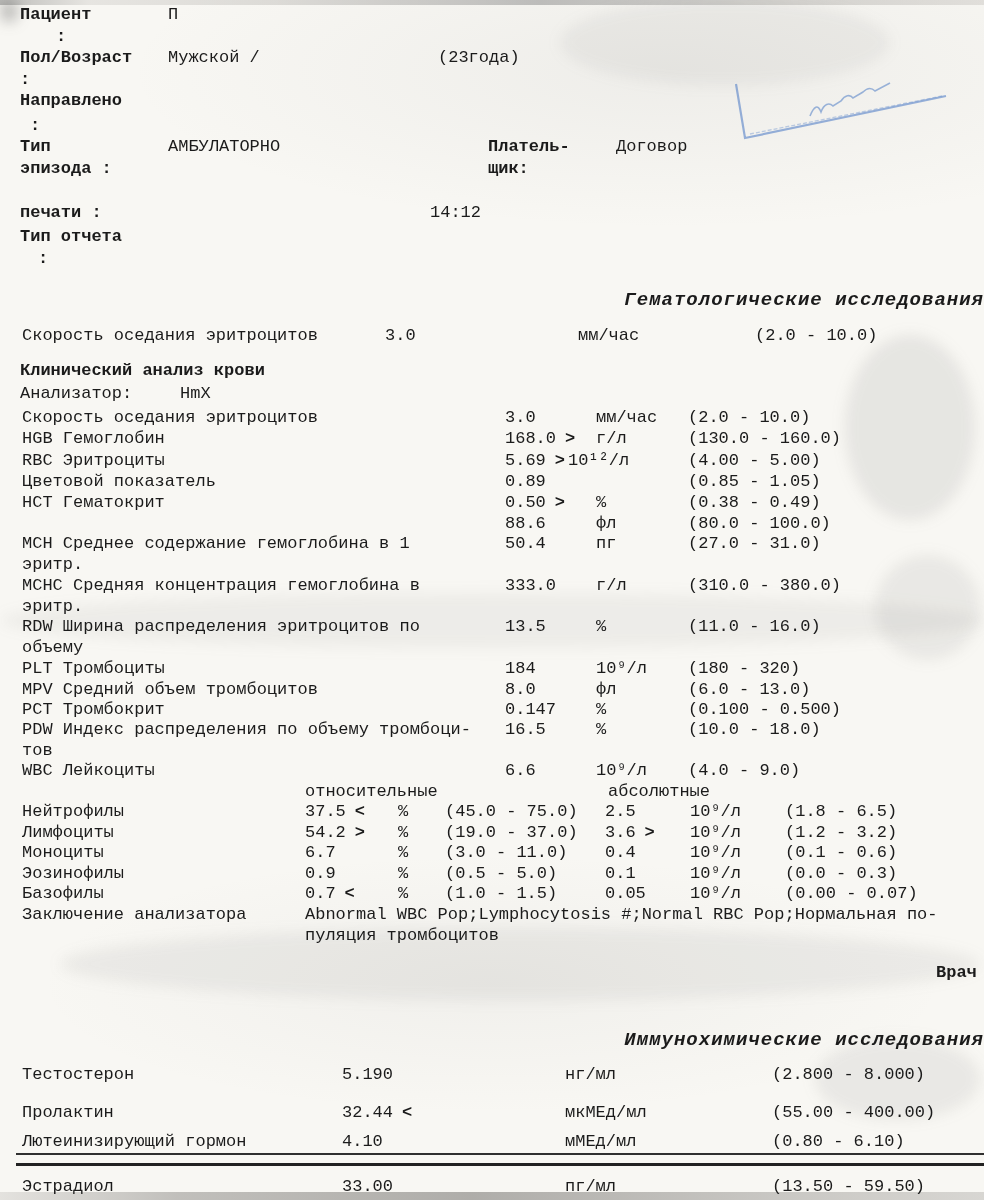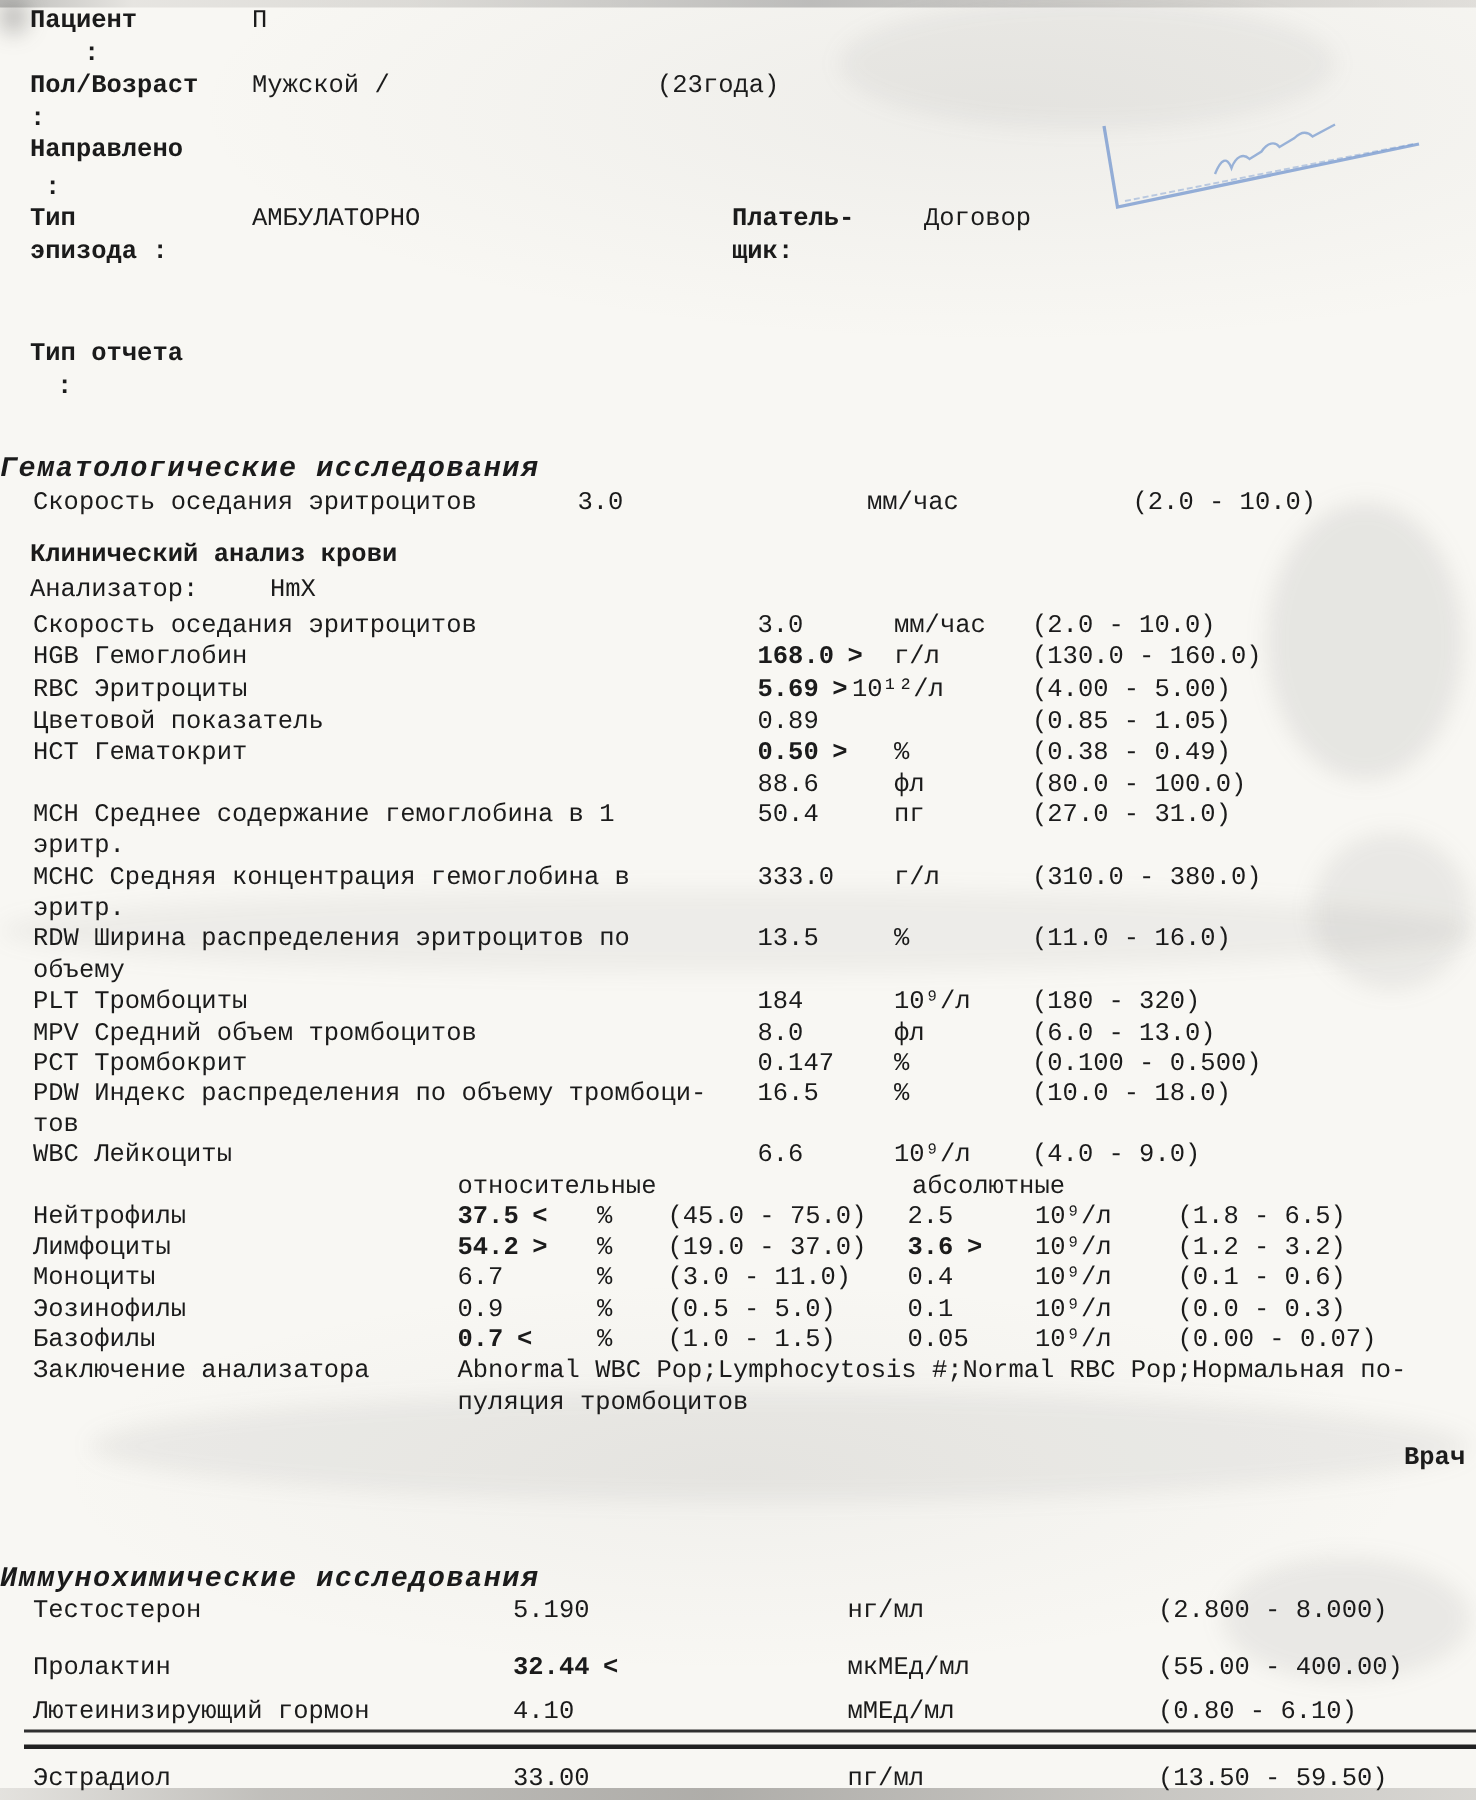--- a/index.html
+++ b/index.html
@@ -10,25 +10,25 @@
       radial-gradient(700px 200px at 50% 82%, rgba(140,140,140,0.07), transparent 65%),
       #f8f7f3;
     font-family:"Liberation Mono","DejaVu Sans Mono",monospace;
     font-size:17px;color:#1b1b1b;overflow:hidden;
     -webkit-font-smoothing:antialiased;
   }
   .line{position:absolute;left:0;width:100%;height:21px;line-height:21px;white-space:nowrap;}
   .at{position:absolute;top:0;}
   .b{font-weight:bold;}
   .title{
-    position:absolute;left:0;right:0;text-align:left;
-    font-weight:bold;font-style:italic;font-size:19px;letter-spacing:1px;height:24px;line-height:24px;margin-top:12px;
+    position:absolute;left:0;right:0;text-align:right;
+    font-weight:bold;font-style:italic;font-size:19px;letter-spacing:1px;height:24px;line-height:24px;
   }
   .vwrap .flag{margin-left:9px;font-weight:bold;}
-  .vwrap:has(.flag:not(:empty)) .val{font-weight:bold;}
+  .vwrap:has(.flag:not(:empty)) .val{font-weight:normal;}
   .blot{position:absolute;border-radius:50%;filter:blur(7px);pointer-events:none;}
   .edge-top{
     position:absolute;top:0;left:0;right:0;height:5px;opacity:.55;pointer-events:none;
     background:linear-gradient(90deg,#8d8d8b 0,#d8d6d2 9%,#c6c4c0 28%,#909090 55%,#b5b3af 76%,#cfccc8 100%);
   }
   .edge-bottom{
     position:absolute;bottom:0;left:0;right:0;height:8px;opacity:.6;pointer-events:none;
     background:linear-gradient(90deg,#d6d4d0 0,#9c9a96 18%,#7e7c78 48%,#a8a6a2 78%,#c2c0bc 100%);
   }
   .dbl-rule{
@@ -82,20 +82,24 @@
   <div class="line" style="top:136px">
     <span class="at b" style="left:20px">Тип</span>
     <span class="at" style="left:168px">АМБУЛАТОРНО</span>
     <span class="at b" style="left:488px">Платель-</span>
     <span class="at" style="left:616px">Договор</span>
   </div>
   <div class="line" style="top:158px">
     <span class="at b" style="left:20px">эпизода :</span>
     <span class="at b" style="left:488px">щик:</span>
   </div>
+  <div class="line" style="top:202px">
+    <span class="at b" style="left:20px">печати :</span>
+    <span class="at" style="left:430px">14:12</span>
+  </div>
   <div class="line" style="top:226px">
     <span class="at b" style="left:20px">Тип отчета</span>
   </div>
   <div class="line" style="top:248px">
     <span class="at b" style="left:38px">:</span>
   </div>
 
   <div class="title" style="top:288px">Гематологические исследования</div>
 
   <div class="line" style="top:325px">

